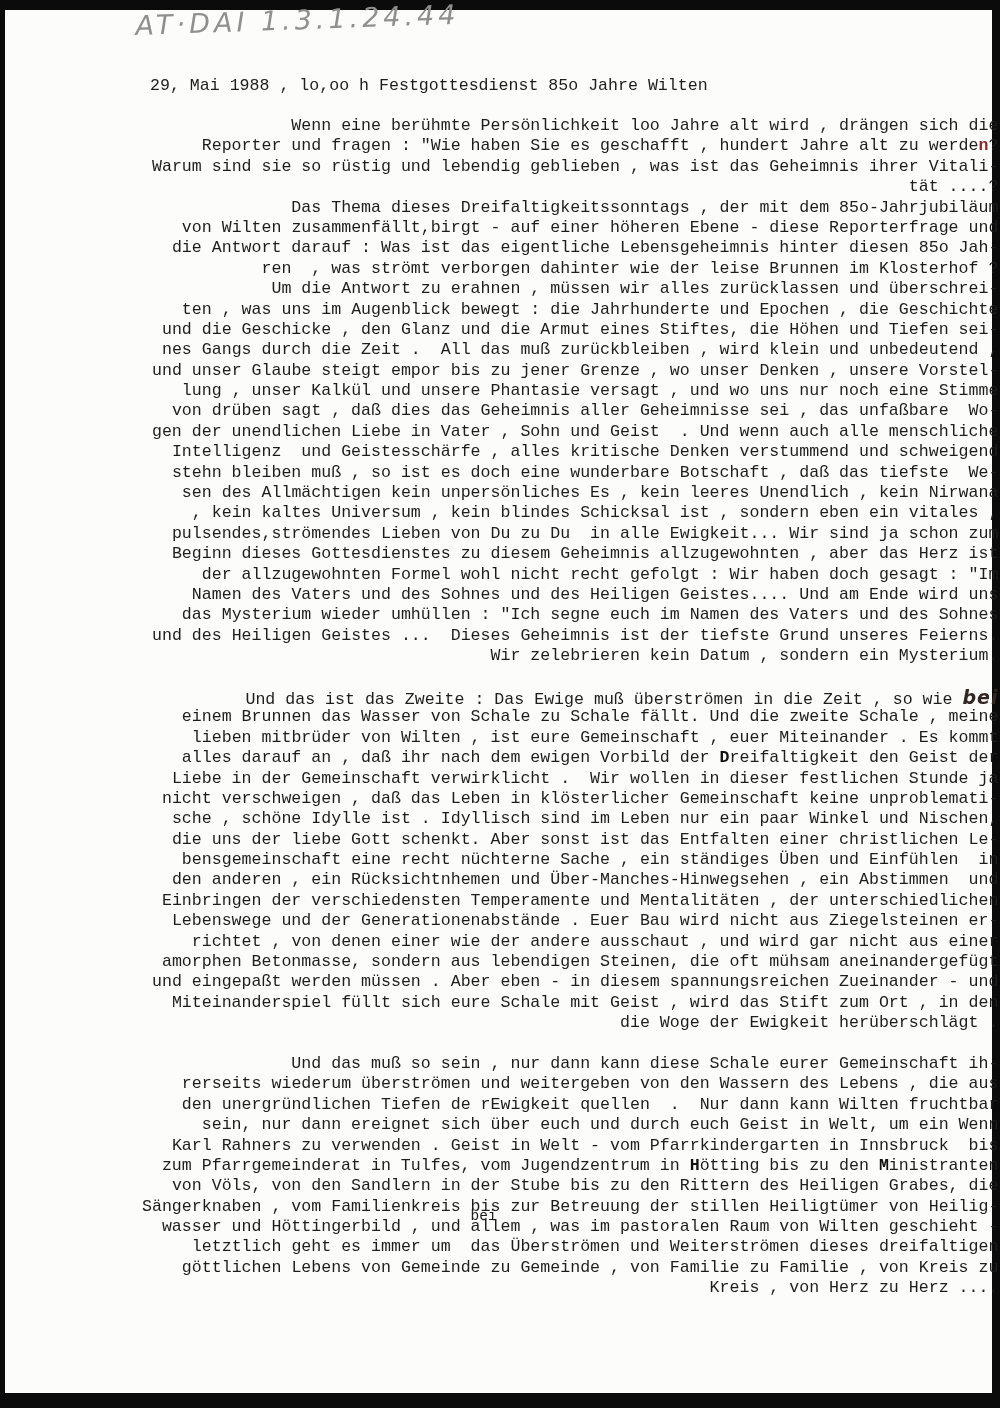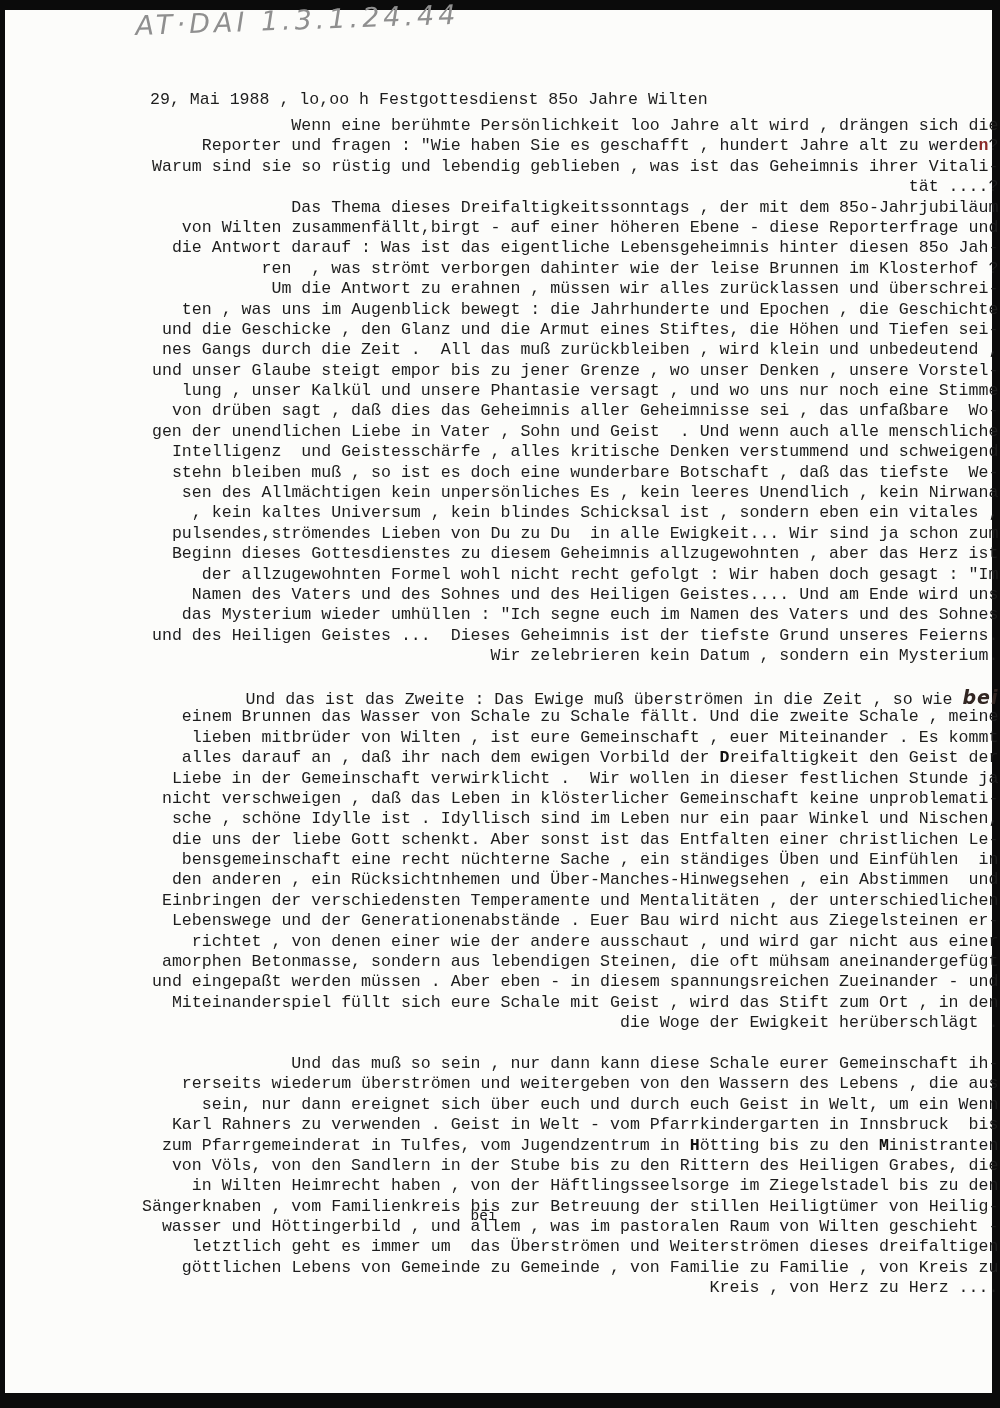--- a/index.html
+++ b/index.html
@@ -23,21 +23,21 @@
     font-style:italic;
     font-size:27px;
     letter-spacing:4px;
     color:#8f8f8f;
     transform:rotate(-2deg);
     transform-origin:left top;
     white-space:pre;
   }
   .title{
     position:absolute;
-    left:145px;top:80px;
+    left:145px;top:66px;
     font-size:16.6px;
     color:#1d1d1d;
     white-space:pre;
   }
   .doc{
     position:absolute;
     left:137px;top:106px;
     font-size:16.6px;
     line-height:20.4px;
     color:#1d1d1d;
@@ -118,25 +118,25 @@
         <div class="line"><span>richtet , von denen einer wie der andere ausschaut , und wird gar nicht aus einer</span></div>
         <div class="line"><span>amorphen Betonmasse, sondern aus lebendigen Steinen, die oft mühsam aneinandergefügt</span></div>
         <div class="line"><span>und eingepaßt werden müssen . Aber eben - in diesem spannungsreichen Zueinander - und</span></div>
         <div class="line"><span>Miteinanderspiel füllt sich eure Schale mit Geist , wird das Stift zum Ort , in den</span></div>
         <div class="line"><span>die Woge der Ewigkeit herüberschlägt .</span></div>
         <div class="line">&nbsp;</div>
       </div>
       <div>
         <div class="line"><span>      Und das muß so sein , nur dann kann diese Schale eurer Gemeinschaft ih-</span></div>
         <div class="line"><span>rerseits wiederum überströmen und weitergeben von den Wassern des Lebens , die aus</span></div>
+        <div class="line"><span>den unergründlichen Tiefen de rEwigkeit quellen  .  Nur dann kann Wilten fruchtbar</span></div>
         <div class="line"><span>sein, nur dann ereignet sich über euch und durch euch </span><span class="u">Geist in Welt</span><span>, um ein Wenn</span></div>
         <div class="line"><span>Karl Rahners zu verwenden . Geist in Welt - vom Pfarrkindergarten in Innsbruck  bis</span></div>
         <div class="line"><span>zum Pfarrgemeinderat in Tulfes, vom Jugendzentrum in </span><span class="b">H</span><span>ötting bis zu den </span><span class="b">M</span><span>inistranten</span></div>
         <div class="line"><span>von Völs, von den Sandlern in der Stube bis zu den Rittern des Heiligen Grabes, die</span></div>
-        <div class="line"><span>in Wilten Heimrecht haben , von der Häftlingsseelsorge im Ziegelstadel bis zu den</span></div>
         <div class="line"><span>Sängerknaben , vom Familienkreis bis zur Betreuung der stillen Heiligtümer von Heilig-</span></div>
         <div class="line"><span>wasser und Höttingerbild , und </span><span class="above">bei</span><span>allem , was im pastoralen Raum von Wilten geschieht -</span></div>
         <div class="line"><span>letztlich geht es immer um  das Überströmen und Weiterströmen dieses dreifaltigen</span></div>
         <div class="line"><span>göttlichen Lebens von Gemeinde zu Gemeinde , von Familie zu Familie , von Kreis zu</span></div>
         <div class="line"><span>Kreis , von Herz zu Herz ....</span></div>
       </div>
     </div>
 </div>
 
 </body></html>

